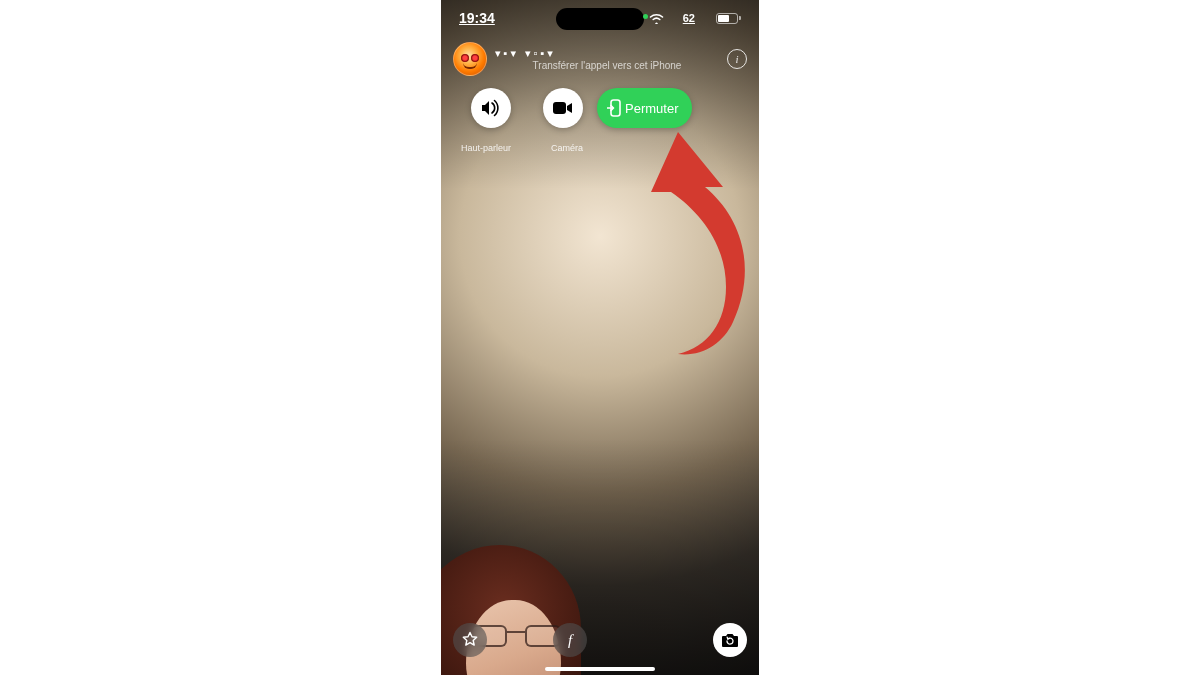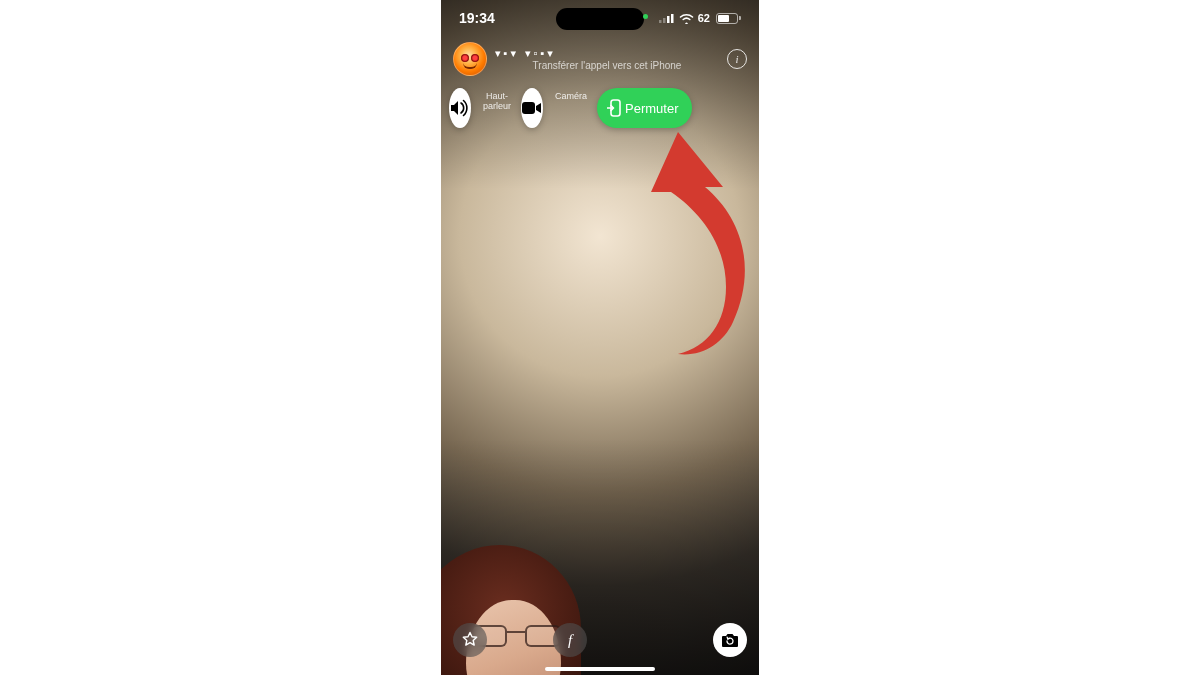--- a/index.html
+++ b/index.html
@@ -34,22 +34,23 @@
       right: 0;
       height: 20px;
       display: flex;
       justify-content: space-between;
       align-items: center;
       padding: 0 18px;
       color: #fff;
       font-size: 14px;
       font-weight: 600;
       z-index: 10;
-    }
-    .status-right { display: flex; align-items: center; gap: 4px; }
+      text-decoration: underline;
+    }
+    .status-right { display: flex; align-items: center; gap: 19px; }
     .notch {
       position: absolute;
       top: 8px;
       left: 50%;
       transform: translateX(-50%);
       width: 88px;
       height: 22px;
       background: #000;
       border-radius: 14px;
       z-index: 11;
@@ -179,22 +180,22 @@
       left: 8px;
       right: 8px;
       display: flex;
       justify-content: flex-start;
       align-items: flex-start;
       gap: 10px;
       z-index: 8;
     }
     .ctrl {
       display: flex;
-      flex-direction: row;
-      align-items: flex-start;
+      flex-direction: column;
+      align-items: flex-end;
       width: 62px;
       gap: 12px;
     }
     .ctrl-btn {
       width: 40px;
       height: 40px;
       border-radius: 50%;
       background: #fff;
       display: flex;
       align-items: center;

